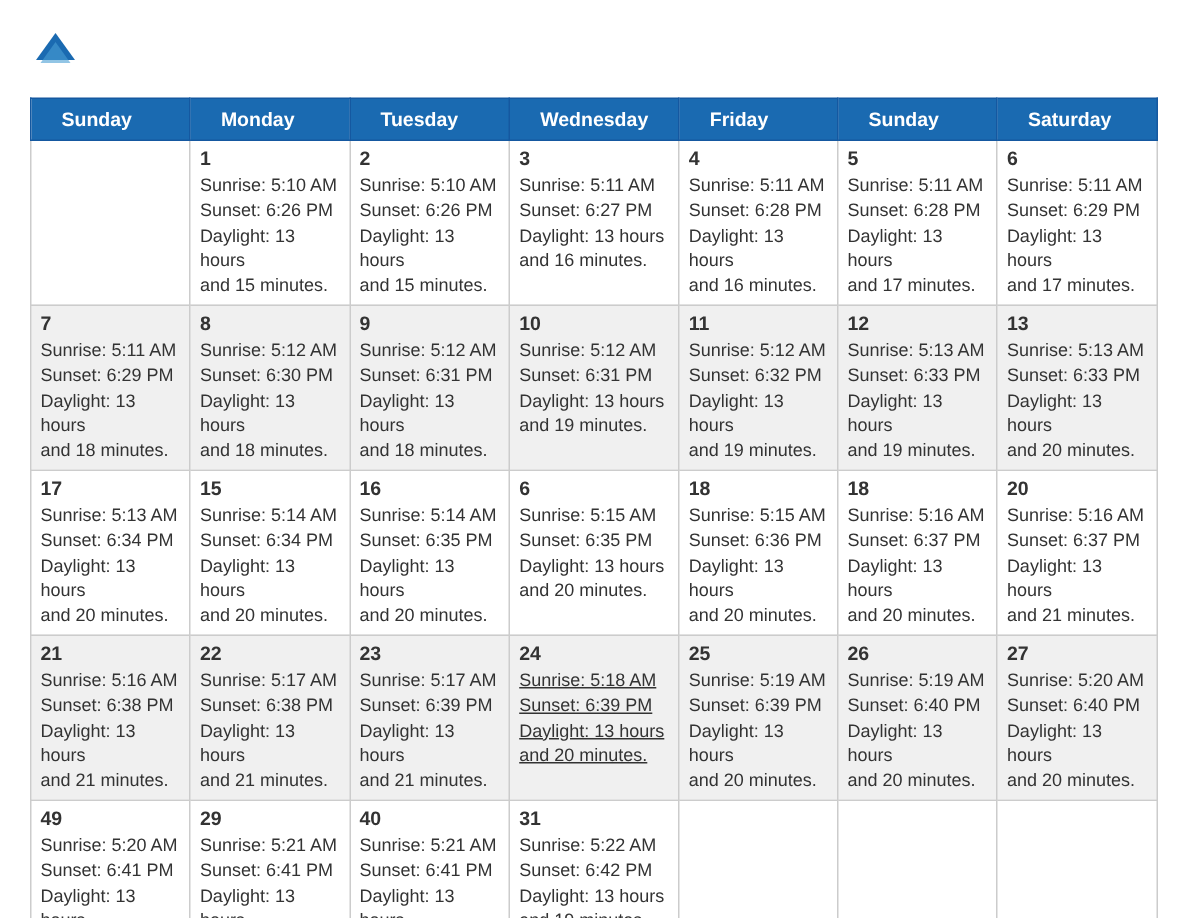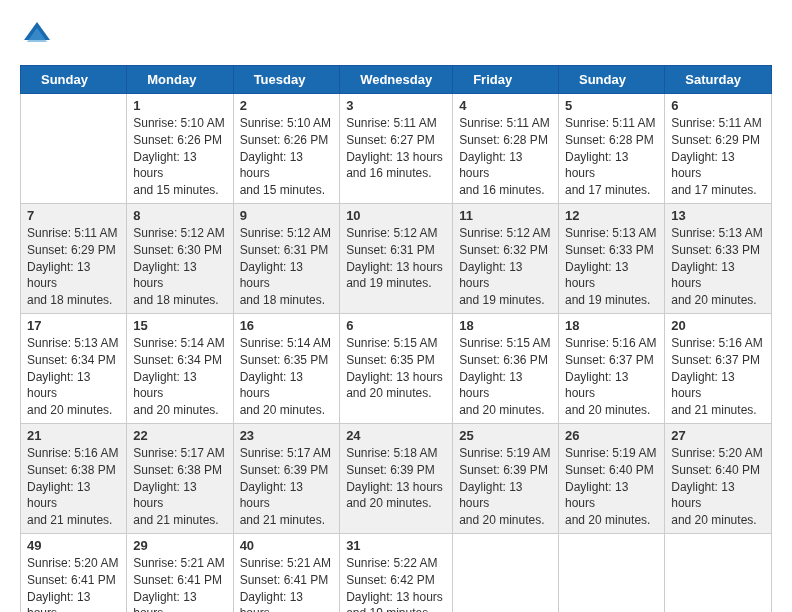--- a/index.html
+++ b/index.html
@@ -288,21 +288,21 @@
         </td>
         <td>
           <div class="day-number">23</div>
           <div class="day-info" style="white-space: pre-line;">Sunrise: 5:17 AM
 Sunset: 6:39 PM
 Daylight: 13 hours
 and 21 minutes.</div>
         </td>
         <td>
           <div class="day-number">24</div>
-          <div class="day-info" style="white-space: pre-line;">Sunrise: 5:18 AM
+          <div class="day-info" style="white-space: pre-line; text-decoration: underline;">Sunrise: 5:18 AM
 Sunset: 6:39 PM
 Daylight: 13 hours
 and 20 minutes.</div>
         </td>
         <td>
           <div class="day-number">25</div>
           <div class="day-info" style="white-space: pre-line;">Sunrise: 5:19 AM
 Sunset: 6:39 PM
 Daylight: 13 hours
 and 20 minutes.</div>

